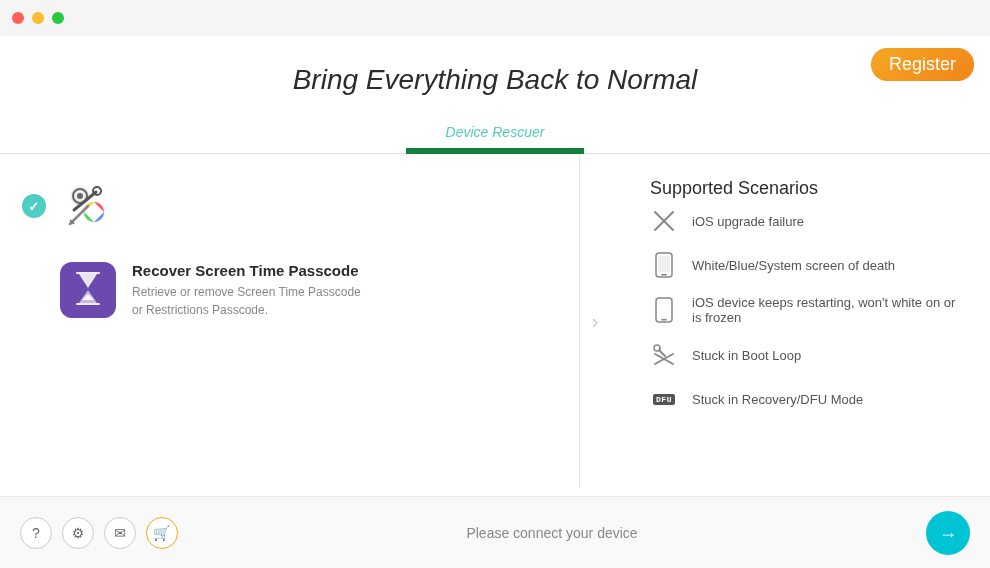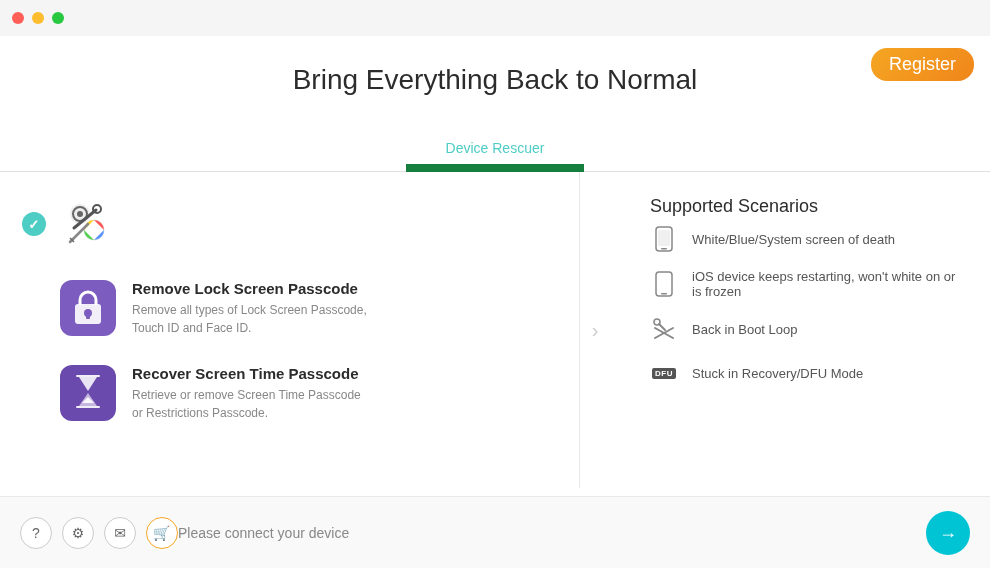--- a/index.html
+++ b/index.html
@@ -50,20 +50,21 @@
       padding: 0 0 80px 0;
       height: calc(568px - 36px);
       display: flex;
       flex-direction: column;
     }
 
     
     .header {
       text-align: center;
       padding: 28px 0 0 0;
+      font-style: italic;
     }
     .header h1 {
       font-size: 28px;
       font-weight: 400;
       color: #2c2c2c;
       margin-bottom: 20px;
     }
 
     
     .tabs {
@@ -76,22 +77,21 @@
     .tab {
       padding: 8px 40px;
       font-size: 14px;
       color: #888;
       cursor: pointer;
       border-bottom: 2px solid transparent;
       margin-bottom: -1px;
     }
     .tab.active {
       color: #4ecdc4;
-      border-bottom: 8px solid #15803d;
-      margin-top: 16px;
+      border-bottom: 6px solid #15803d;
     }
 
     
     .content-area {
       display: flex;
       flex: 1;
       padding: 0;
     }
 
     
@@ -249,20 +249,21 @@
       font-size: 14px;
       color: #666;
     }
     .footer-icon-btn.active {
       border-color: #f5a623;
       color: #f5a623;
     }
 
     .footer-status {
       flex: 1;
+      text-align: center;
       font-size: 14px;
       color: #888;
     }
 
     .next-btn {
       width: 44px;
       height: 44px;
       border-radius: 50%;
       background: #00c4d4;
       border: none;
@@ -276,20 +277,21 @@
 
     
     .dfu-badge {
       background: #555;
       color: white;
       font-size: 8px;
       font-weight: bold;
       padding: 1px 3px;
       border-radius: 2px;
       letter-spacing: 0.5px;
+      font-family: Liberation Mono, monospace;
     }
   </style>
 </head>
 <body>
 
 <div class="title-bar">
   <span class="traffic-light tl-red"></span>
   <span class="traffic-light tl-yellow"></span>
   <span class="traffic-light tl-green"></span>
 </div>
@@ -328,34 +330,20 @@
             <path d="M34 44 A10 10 0 0 1 24 34" fill="#44cc44" opacity="0.9"></path>
             <path d="M24 34 A10 10 0 0 1 34 24" fill="#ffcc00" opacity="0.9"></path>
             <circle cx="34" cy="34" r="4" fill="white"></circle>
 
             <line x1="10" y1="46" x2="28" y2="28" stroke="#888" stroke-width="2.5" stroke-linecap="round"></line>
             <line x1="10" y1="42" x2="14" y2="46" stroke="#666" stroke-width="1.5"></line>
           </svg>
         </div>
       </div>
 
-      <div class="feature-item">
-        <div class="feature-icon lock-icon">
-          <svg width="34" height="40" viewBox="0 0 34 40">
-            <rect x="4" y="16" width="26" height="20" rx="3" fill="white" opacity="0.9"></rect>
-            <path d="M9 16 V12 A8 8 0 0 1 25 12 V16" fill="none" stroke="white" stroke-width="3" stroke-linecap="round"></path>
-            <circle cx="17" cy="25" r="4" fill="#7c5cbf"></circle>
-            <rect x="15" y="25" width="4" height="6" rx="1" fill="#7c5cbf"></rect>
-          </svg>
-        </div>
-        <div class="feature-text">
-          <h3>Remove Lock Screen Passcode</h3>
-          <p>Remove all types of Lock Screen Passcode, Touch ID and Face ID.</p>
-        </div>
-      </div>
 
       <div class="feature-item">
         <div class="feature-icon screen-time-icon">
           <svg width="34" height="40" viewBox="0 0 34 40">
 
             <rect x="5" y="2" width="24" height="2" rx="1" fill="white" opacity="0.9"></rect>
             <rect x="5" y="33" width="24" height="2" rx="1" fill="white" opacity="0.9"></rect>
             <path d="M8 4 L17 18 L26 4 Z" fill="white" opacity="0.85"></path>
             <path d="M8 33 L17 20 L26 33 Z" fill="white" opacity="0.6"></path>
 
@@ -370,20 +358,29 @@
 
     </div>
 
     <div class="panel-divider">
       <span class="arrow-right">›</span>
     </div>
 
     <div class="scenarios-panel">
       <h2>Supported Scenarios</h2>
 
+      <div class="scenario-item">
+        <div class="scenario-icon">
+          <svg width="22" height="22" viewBox="0 0 22 22">
+            <line x1="2" y1="2" x2="20" y2="20" stroke="#888" stroke-width="2" stroke-linecap="round"></line>
+            <line x1="20" y1="2" x2="2" y2="20" stroke="#888" stroke-width="2" stroke-linecap="round"></line>
+          </svg>
+        </div>
+        <span class="scenario-text">iOS upgrade failure</span>
+      </div>
 
       <div class="scenario-item">
         <div class="scenario-icon">
           <svg width="20" height="26" viewBox="0 0 20 26">
             <rect x="2" y="1" width="16" height="24" rx="3" fill="none" stroke="#888" stroke-width="1.5"></rect>
             <rect x="4" y="4" width="12" height="16" rx="1" fill="#f0f0f0"></rect>
             <rect x="7" y="22" width="6" height="1.5" rx="0.75" fill="#888"></rect>
           </svg>
         </div>
         <span class="scenario-text">White/Blue/System screen of death</span>
@@ -402,21 +399,21 @@
       <div class="scenario-item">
         <div class="scenario-icon">
           <svg width="22" height="22" viewBox="0 0 22 22">
 
             <line x1="2" y1="10" x2="20" y2="20" stroke="#888" stroke-width="2" stroke-linecap="round"></line>
             <line x1="2" y1="20" x2="20" y2="10" stroke="#888" stroke-width="2" stroke-linecap="round"></line>
             <circle cx="4" cy="4" r="3" fill="none" stroke="#888" stroke-width="1.5"></circle>
             <line x1="6" y1="6" x2="12" y2="12" stroke="#888" stroke-width="2" stroke-linecap="round"></line>
           </svg>
         </div>
-        <span class="scenario-text">Back in Boot Loop</span>
+        <span class="scenario-text">Stuck in Boot Loop</span>
       </div>
 
       <div class="scenario-item">
         <div class="scenario-icon">
           <span class="dfu-badge">DFU</span>
         </div>
         <span class="scenario-text">Stuck in Recovery/DFU Mode</span>
       </div>
 
     </div>

